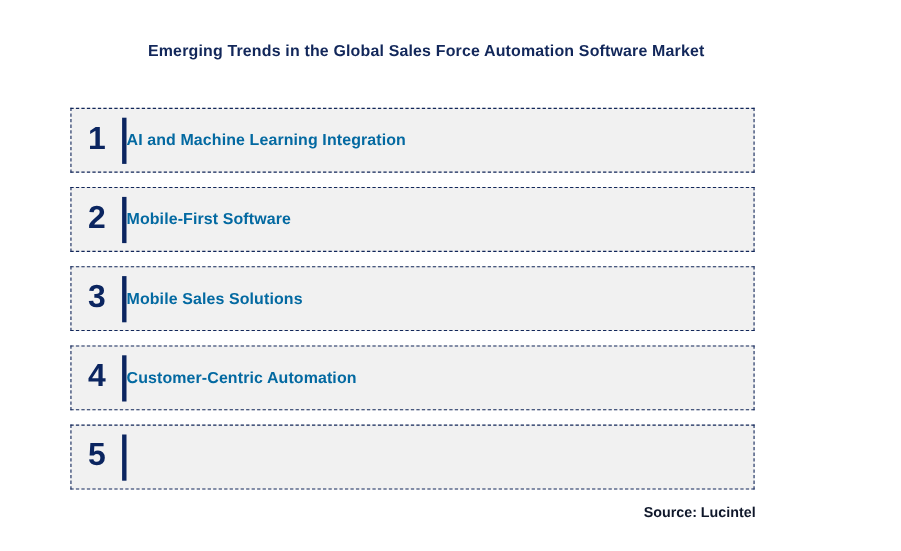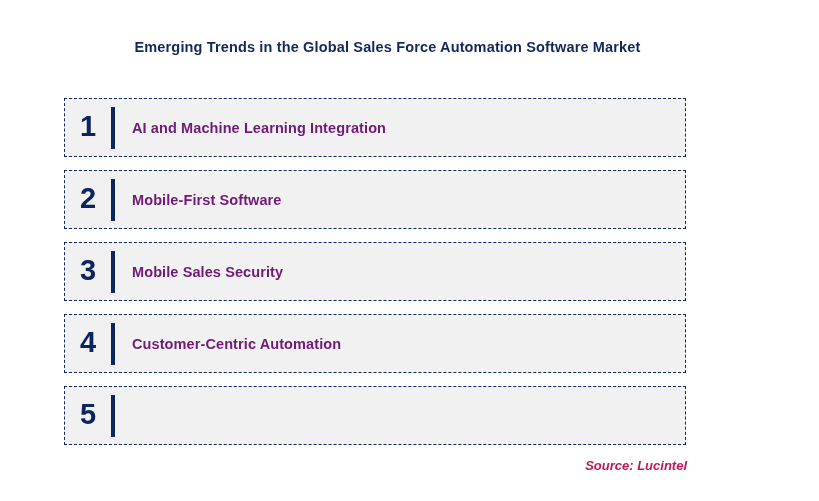--- a/index.html
+++ b/index.html
@@ -63,36 +63,35 @@
   }
   .trend-divider {
     flex: 0 0 auto;
     width: 4px;
     height: 42px;
     background: #0b2560;
     margin-right: 0px;
   }
   .trend-label {
     flex: 1 1 auto;
-    padding-left: 17px;
+    padding-left: 0;
     font-size: 14.5px;
     font-weight: bold;
-    color: #701a75;
+    color: #0369a1;
     letter-spacing: 0.1px;
     white-space: nowrap;
   }
   .source-note {
     position: absolute;
     right: 132px;
     top: 458px;
     font-size: 13px;
     font-weight: bold;
-    color: #be185d;
+    color: #0f172a;
     white-space: nowrap;
-    font-style: italic;
   }
 </style>
 </head>
 <body>
 
 <div class="infographic">
 
   <div class="chart-title">Emerging Trends in the Global Sales Force Automation Software Market</div>
 
   <div class="trend-list">
@@ -105,21 +104,21 @@
 
     <div class="trend-row">
       <div class="trend-rank">2</div>
       <div class="trend-divider"></div>
       <div class="trend-label">Mobile-First Software</div>
     </div>
 
     <div class="trend-row">
       <div class="trend-rank">3</div>
       <div class="trend-divider"></div>
-      <div class="trend-label">Mobile Sales Security</div>
+      <div class="trend-label">Mobile Sales Solutions</div>
     </div>
 
     <div class="trend-row">
       <div class="trend-rank">4</div>
       <div class="trend-divider"></div>
       <div class="trend-label">Customer-Centric Automation</div>
     </div>
 
     <div class="trend-row">
       <div class="trend-rank">5</div>

